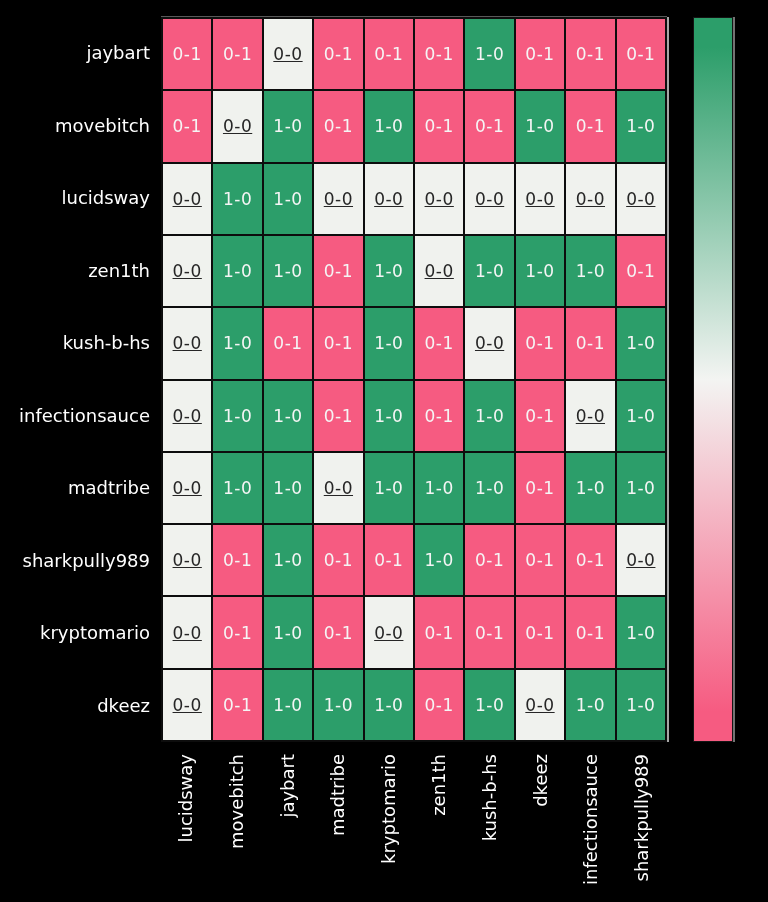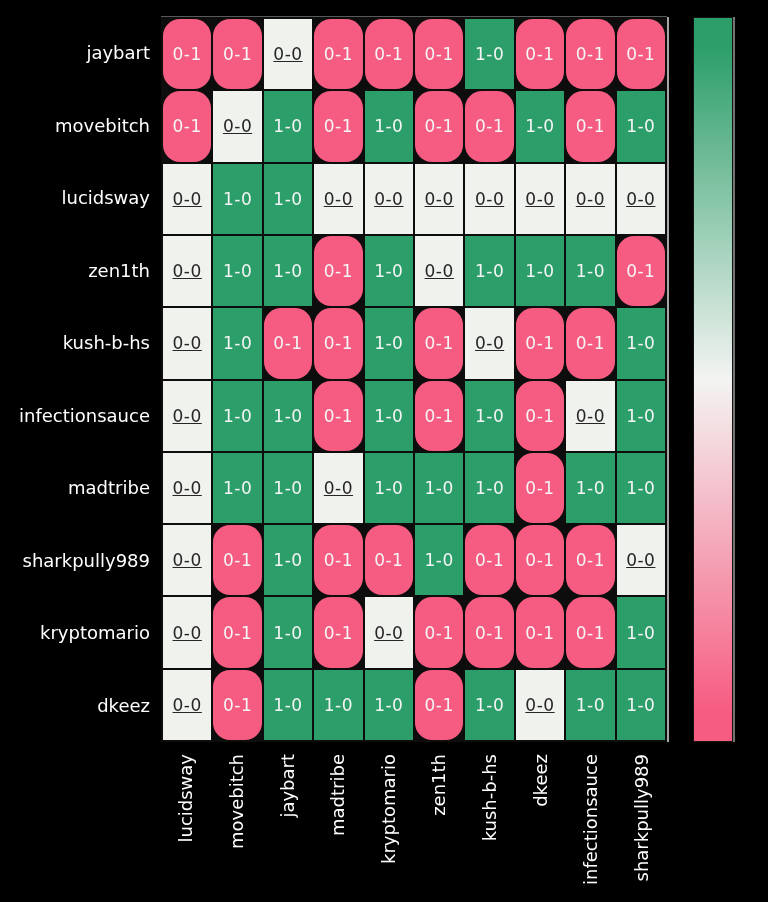--- a/index.html
+++ b/index.html
@@ -35,21 +35,21 @@
     box-shadow: 2px 0 0 rgba(255,255,255,0.65), 0 -1px 0 rgba(255,255,255,0.35);
   }
   .cell {
     display: flex;
     align-items: center;
     justify-content: center;
     font-size: 17px;
     letter-spacing: 0.5px;
   }
   .cell.win  { background: var(--win);  color: var(--cell-text-light); }
-  .cell.loss { background: var(--loss); color: var(--cell-text-light); border-radius: 17px; }
+  .cell.loss { background: var(--loss); color: var(--cell-text-light); }
   .cell.draw { background: var(--draw); color: var(--cell-text-dark); text-decoration: underline; }
   
   .row-label {
     position: absolute;
     left: 0;
     width: 150px;
     height: 28px;
     line-height: 28px;
     text-align: right;
     color: var(--label-text, #fff);

